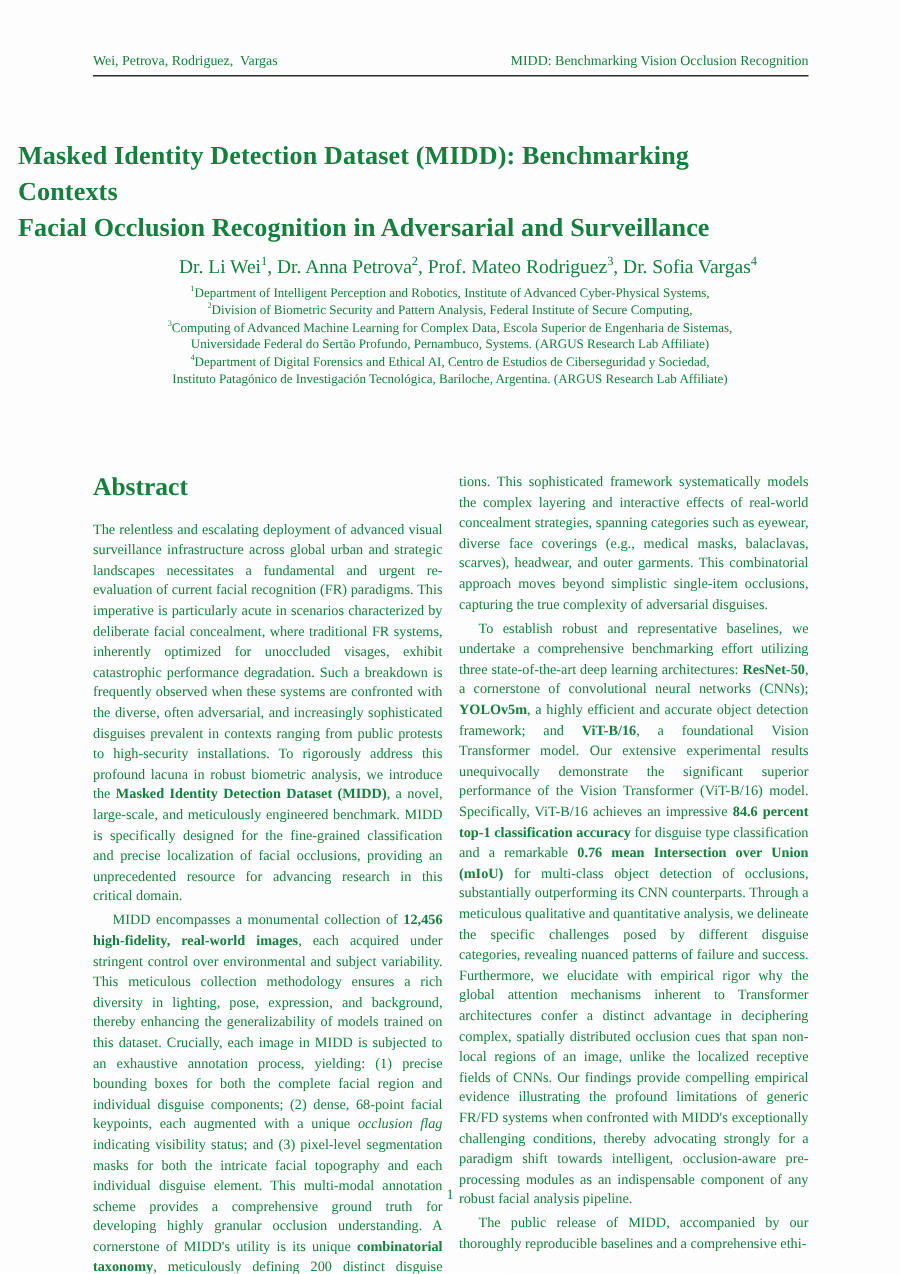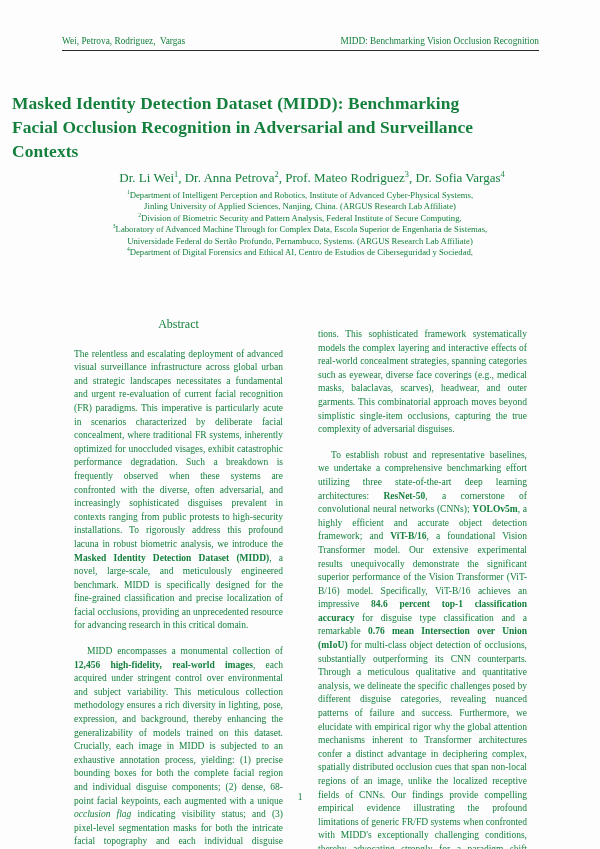--- a/index.html
+++ b/index.html
@@ -77,27 +77,27 @@
   }
   .col {
     flex: 1;
     text-align: justify;
     font-size: 9.5px;
     line-height: 13.6px;
     hyphens: auto;
     -webkit-hyphens: auto;
   }
   .abstract-heading {
-    font-size: 12px;
-    font-weight: normal;
-    text-align: center;
+    font-size: 17px;
+    font-weight: bold;
+    text-align: left;
     margin: 2px 0 16px 0;
   }
   .col p {
-    margin: 12px;
+    margin: 0;
   }
   .col p.indent {
     text-indent: 13px;
     margin-top: 2.5px;
   }
   
   .page-number {
     position: absolute;
     top: 792px;
     left: 0;
@@ -111,42 +111,43 @@
 
 <div class="sheet">
 
   <div class="running-header">
     <span>Wei, Petrova, Rodriguez,&nbsp; Vargas</span>
     <span>MIDD: Benchmarking Vision Occlusion Recognition</span>
   </div>
 
   <div class="paper-title">
     <div>Masked Identity Detection Dataset (MIDD): Benchmarking</div>
+    <div>Contexts</div>
     <div>Facial Occlusion Recognition in Adversarial and Surveillance</div>
-    <div>Contexts</div>
   </div>
 
   <div class="authors-line"><span>Dr. Li Wei</span><sup>1</sup><span>, Dr. Anna Petrova</span><sup>2</sup><span>, Prof. Mateo Rodriguez</span><sup>3</sup><span>, Dr. Sofia Vargas</span><sup>4</sup></div>
 
   <div class="affiliations">
     <div><sup>1</sup><span>Department of Intelligent Perception and Robotics, Institute of Advanced Cyber-Physical Systems,</span></div>
-    <div><span>Jinling University of Applied Sciences, Nanjing, China. (ARGUS Research Lab Affiliate)</span></div>
     <div><sup>2</sup><span>Division of Biometric Security and Pattern Analysis, Federal Institute of Secure Computing,</span></div>
-    <div><sup>3</sup><span>Laboratory of Advanced Machine Through for Complex Data, Escola Superior de Engenharia de Sistemas,</span></div>
+    <div><sup>3</sup><span>Computing of Advanced Machine Learning for Complex Data, Escola Superior de Engenharia de Sistemas,</span></div>
     <div><span>Universidade Federal do Sertão Profundo, Pernambuco, Systems. (ARGUS Research Lab Affiliate)</span></div>
     <div><sup>4</sup><span>Department of Digital Forensics and Ethical AI, Centro de Estudios de Ciberseguridad y Sociedad,</span></div>
+    <div><span>Instituto Patagónico de Investigación Tecnológica, Bariloche, Argentina. (ARGUS Research Lab Affiliate)</span></div>
   </div>
 
   <div class="columns">
     <div class="col">
       <div class="abstract-heading">Abstract</div>
       <p><span>The relentless and escalating deployment of advanced visual surveillance infrastructure across global urban and strategic landscapes necessitates a fundamental and urgent re-evaluation of current facial recognition (FR) paradigms. This imperative is particularly acute in scenarios characterized by deliberate facial concealment, where traditional FR systems, inherently optimized for unoccluded visages, exhibit catastrophic performance degradation. Such a breakdown is frequently observed when these systems are confronted with the diverse, often adversarial, and increasingly sophisticated disguises prevalent in contexts ranging from public protests to high-security installations. To rigorously address this profound lacuna in robust biometric analysis, we introduce the </span><b>Masked Identity Detection Dataset (MIDD)</b><span>, a novel, large-scale, and meticulously engineered benchmark. MIDD is specifically designed for the fine-grained classification and precise localization of facial occlusions, providing an unprecedented resource for advancing research in this critical domain.</span></p>
       <p class="indent"><span>MIDD encompasses a monumental collection of </span><b>12,456 high-fidelity, real-world images</b><span>, each acquired under stringent control over environmental and subject variability. This meticulous collection methodology ensures a rich diversity in lighting, pose, expression, and background, thereby enhancing the generalizability of models trained on this dataset. Crucially, each image in MIDD is subjected to an exhaustive annotation process, yielding: (1) precise bounding boxes for both the complete facial region and individual disguise components; (2) dense, 68-point facial keypoints, each augmented with a unique </span><i>occlusion flag</i><span> indicating visibility status; and (3) pixel-level segmentation masks for both the intricate facial topography and each individual disguise element. This multi-modal annotation scheme provides a comprehensive ground truth for developing highly granular occlusion understanding. A cornerstone of MIDD's utility is its unique </span><b>combinatorial taxonomy</b><span>, meticulously defining 200 distinct disguise permuta-</span></p>
     </div>
     <div class="col">
       <p><span>tions. This sophisticated framework systematically models the complex layering and interactive effects of real-world concealment strategies, spanning categories such as eyewear, diverse face coverings (e.g., medical masks, balaclavas, scarves), headwear, and outer garments. This combinatorial approach moves beyond simplistic single-item occlusions, capturing the true complexity of adversarial disguises.</span></p>
       <p class="indent"><span>To establish robust and representative baselines, we undertake a comprehensive benchmarking effort utilizing three state-of-the-art deep learning architectures: </span><b>ResNet-50</b><span>, a cornerstone of convolutional neural networks (CNNs); </span><b>YOLOv5m</b><span>, a highly efficient and accurate object detection framework; and </span><b>ViT-B/16</b><span>, a foundational Vision Transformer model. Our extensive experimental results unequivocally demonstrate the significant superior performance of the Vision Transformer (ViT-B/16) model. Specifically, ViT-B/16 achieves an impressive </span><b>84.6 percent top-1 classification accuracy</b><span> for disguise type classification and a remarkable </span><b>0.76 mean Intersection over Union (mIoU)</b><span> for multi-class object detection of occlusions, substantially outperforming its CNN counterparts. Through a meticulous qualitative and quantitative analysis, we delineate the specific challenges posed by different disguise categories, revealing nuanced patterns of failure and success. Furthermore, we elucidate with empirical rigor why the global attention mechanisms inherent to Transformer architectures confer a distinct advantage in deciphering complex, spatially distributed occlusion cues that span non-local regions of an image, unlike the localized receptive fields of CNNs. Our findings provide compelling empirical evidence illustrating the profound limitations of generic FR/FD systems when confronted with MIDD's exceptionally challenging conditions, thereby advocating strongly for a paradigm shift towards intelligent, occlusion-aware pre-processing modules as an indispensable component of any robust facial analysis pipeline.</span></p>
+      <p class="indent"><span>The public release of MIDD, accompanied by our thoroughly reproducible baselines and a comprehensive ethi-</span></p>
     </div>
   </div>
 
   <div class="page-number">1</div>
 
 </div>
 
 </body></html>

